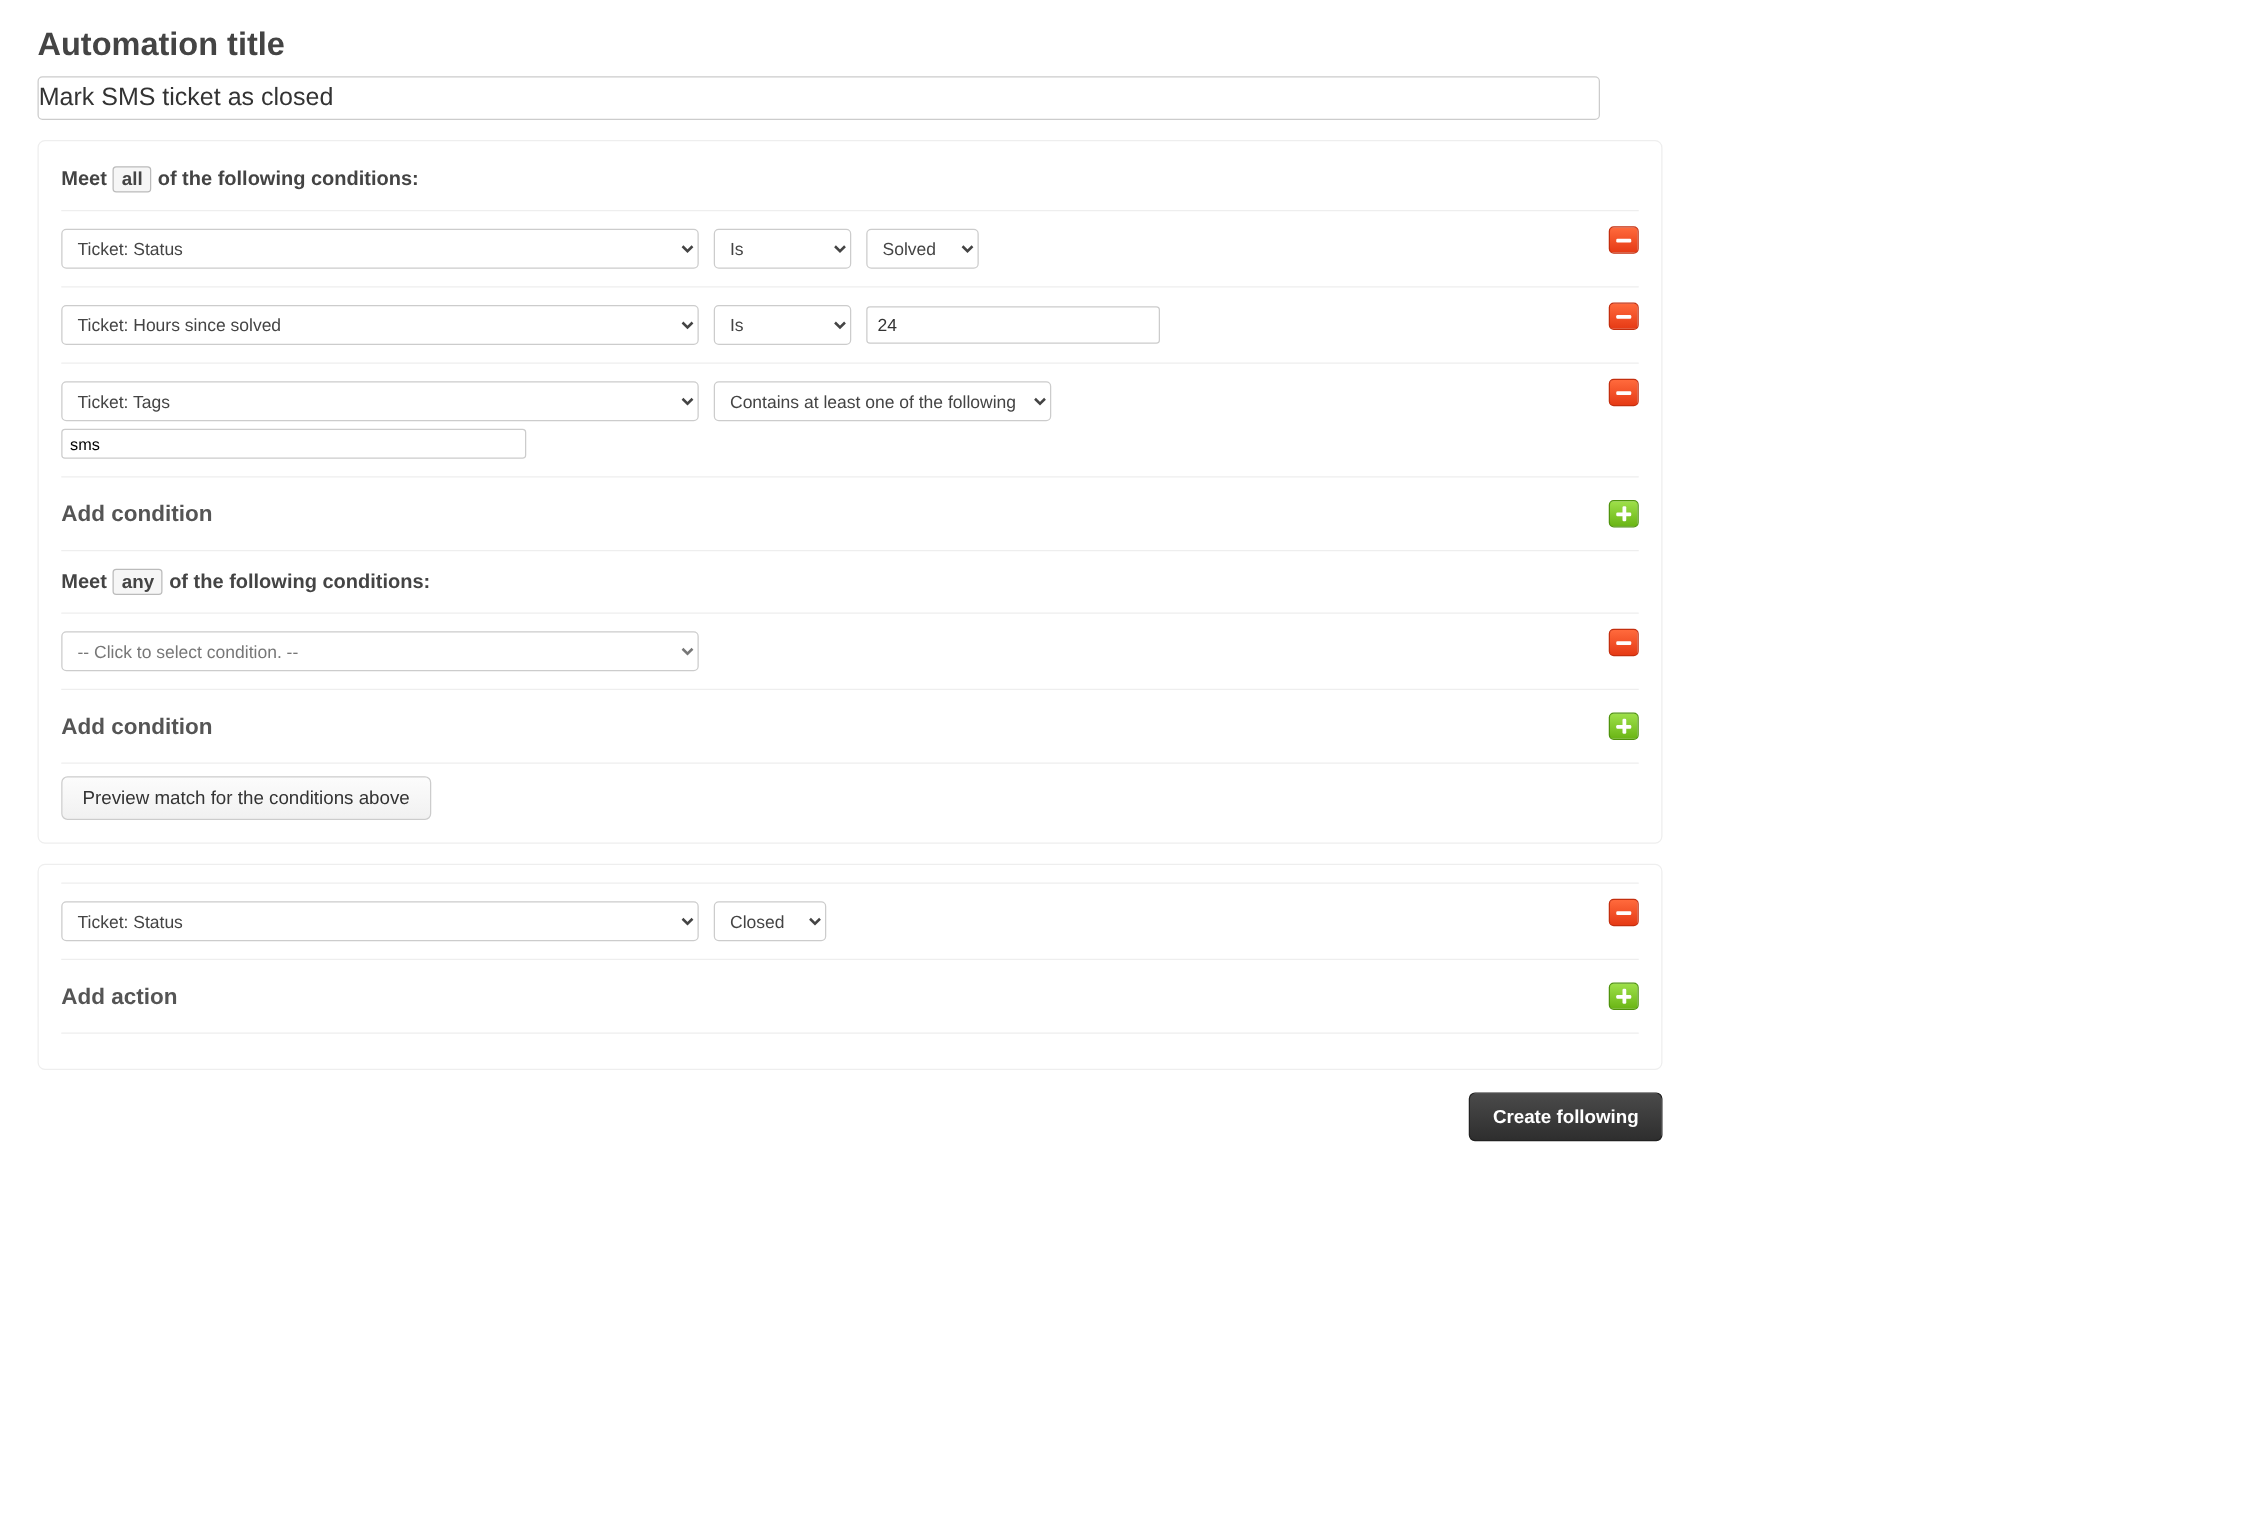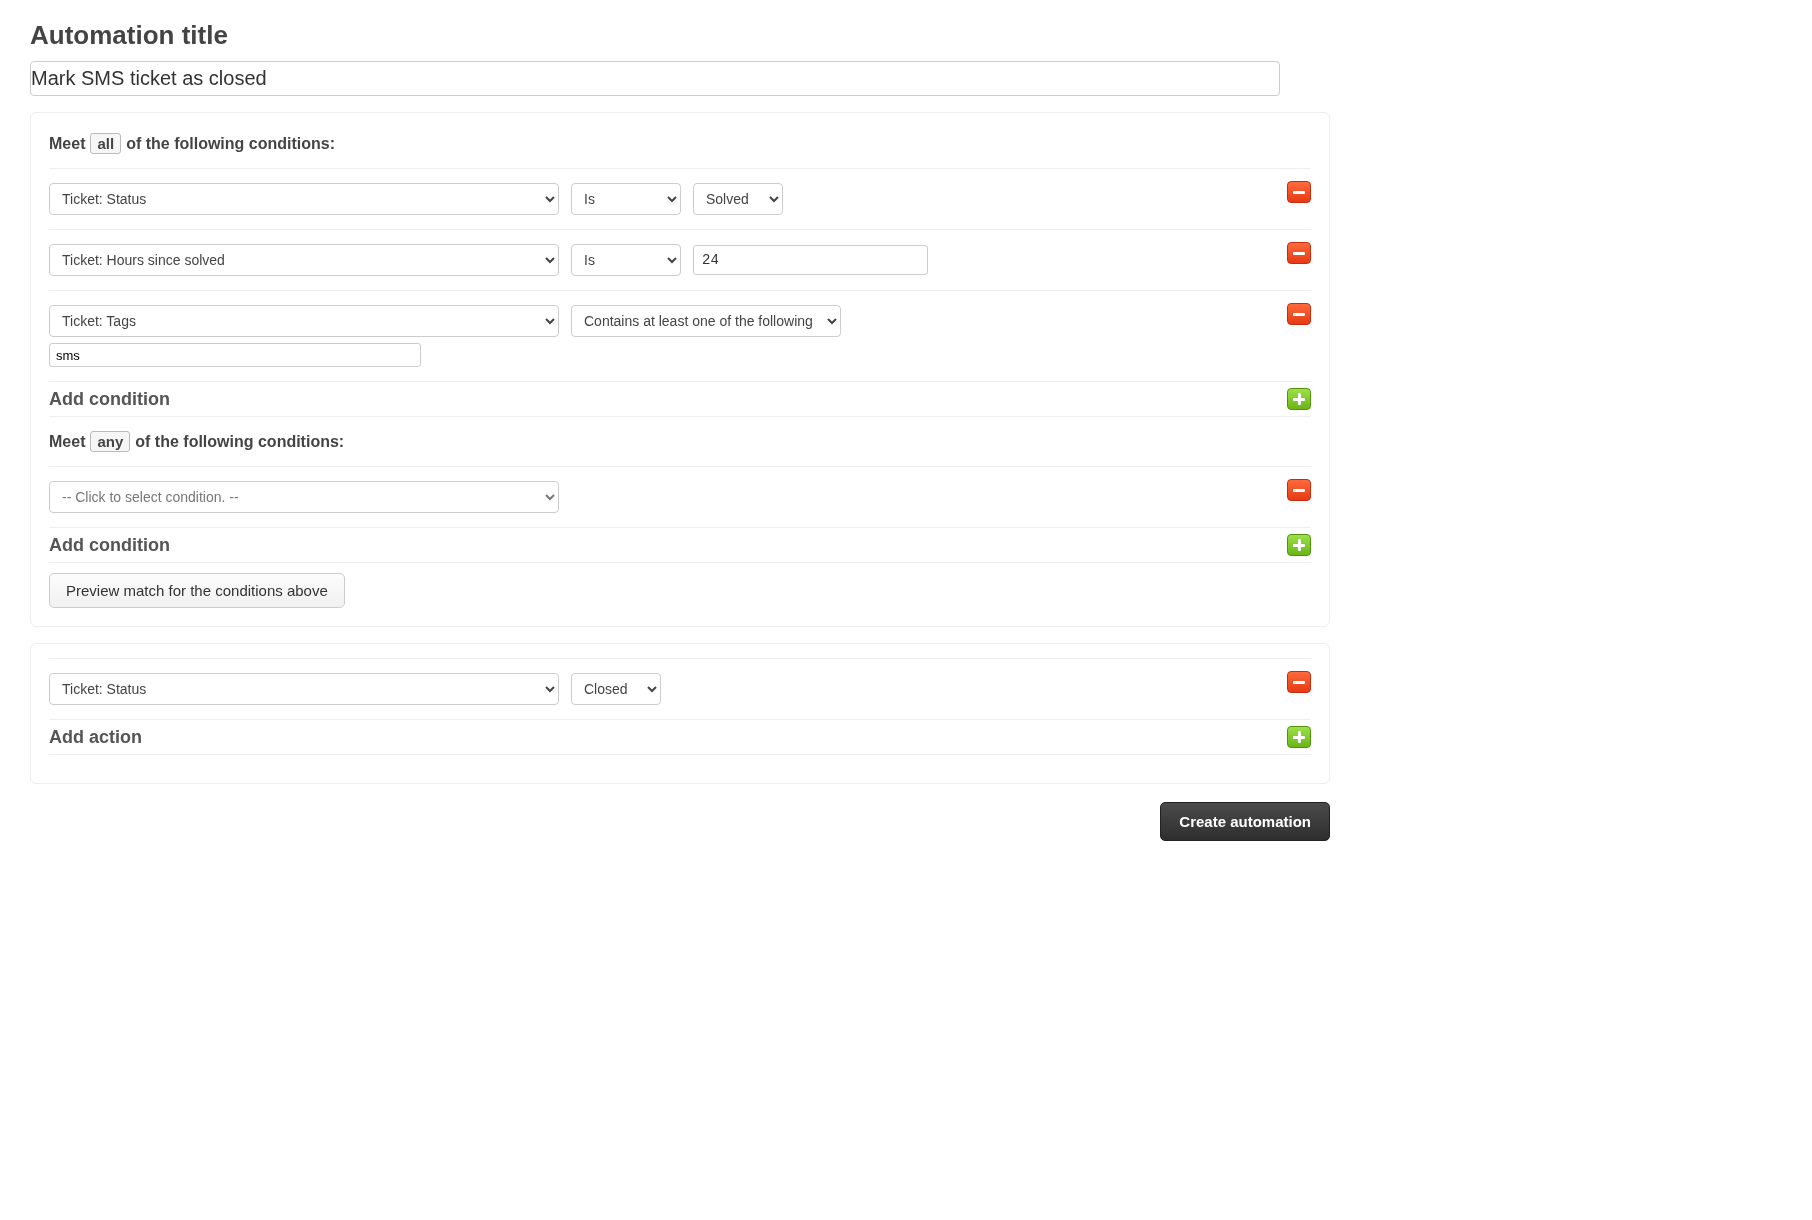--- a/index.html
+++ b/index.html
@@ -75,21 +75,20 @@
   select.op-narrow { width: 110px; }
   select.op-wide { width: 270px; }
   select.val-narrow { width: 90px; }
   input.text-val {
     font-size: 14px;
     padding: 5px 8px;
     border: 1px solid #ccc;
     border-radius: 3px;
     height: 30px;
     color: #333;
-    font-family: Liberation Mono, monospace;
   }
   .text-val.med { width: 235px; }
   .tags-input-wrap {
     flex-basis: 100%;
     margin-top: -6px;
   }
   .tags-input {
     width: 372px;
     font-size: 13px;
     padding: 3px 6px;
@@ -119,21 +118,21 @@
     height: 3px;
     background: #fff;
     border-radius: 1px;
   }
   .add-row {
     display: flex;
     align-items: center;
     justify-content: space-between;
     border-top: 1px solid #eee;
     border-bottom: 1px solid #eee;
-    padding: 6px 0;
+    padding: 18px 0;
     margin-bottom: 10px;
   }
   .add-row .add-label {
     font-size: 18px;
     font-weight: 700;
     color: #555;
   }
   .add-btn {
     width: 24px;
     height: 22px;
@@ -315,17 +314,17 @@
 
   <div class="add-row">
     <span class="add-label">Add action</span>
     <div class="add-btn">
         <span></span>
       </div>
   </div>
 </div>
 
 <div class="footer">
-  <button class="btn btn-dark">Create automation</button>
+  <button class="btn btn-dark">Create following</button>
 </div>
 
 
 
 
 </body></html>

